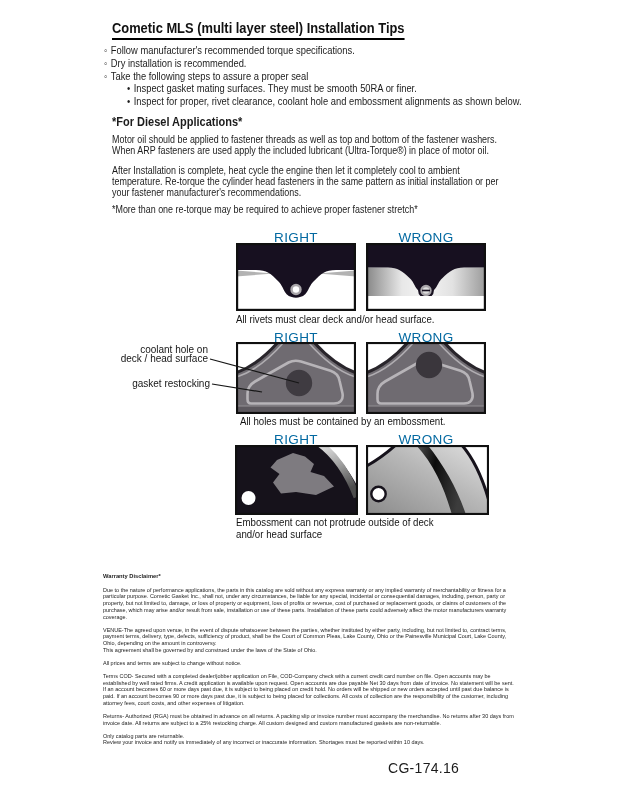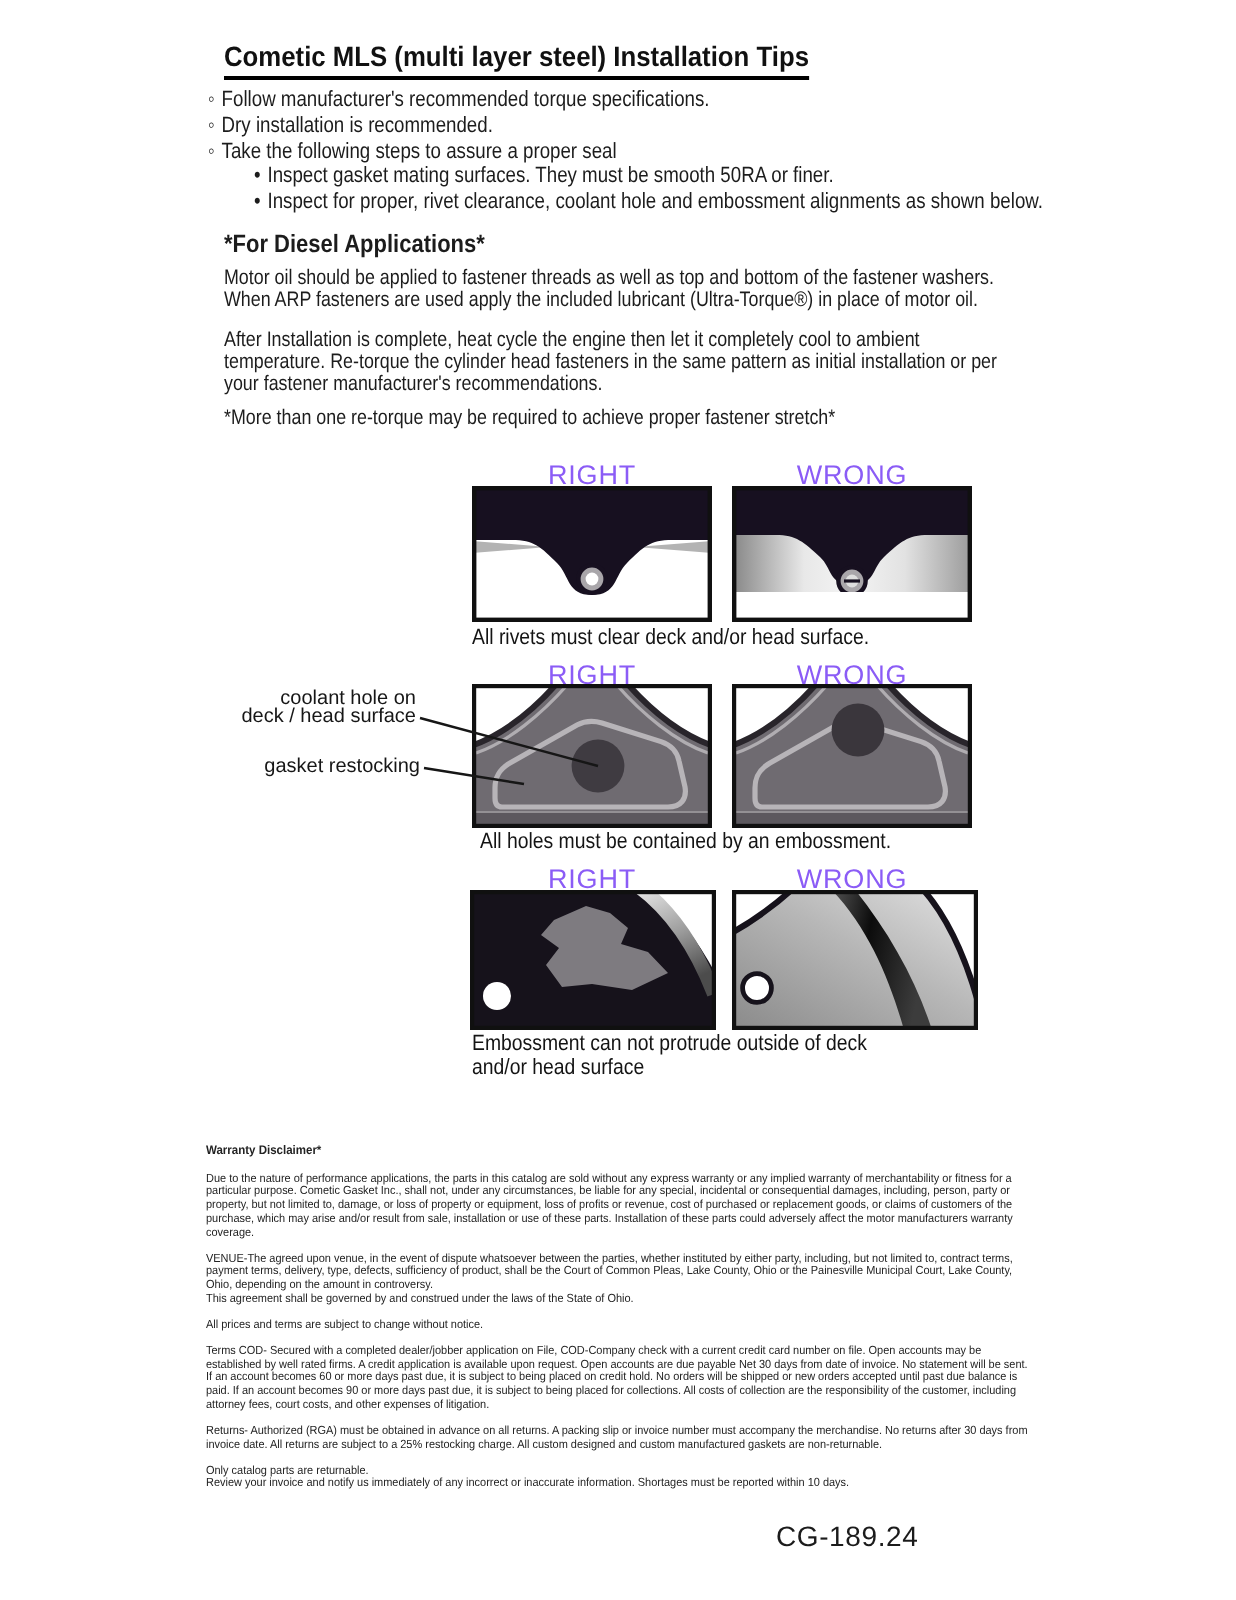--- a/index.html
+++ b/index.html
@@ -16,21 +16,21 @@
   .title{left:112px;top:20px;font-size:14px;font-weight:bold;color:#111;
          border-bottom:2px solid #000;padding-bottom:2px;white-space:nowrap;}
   .tips{left:104px;top:44px;width:480px;font-size:11px;line-height:12.75px;}
   .tips .row{white-space:nowrap;}
   .tips .sub{margin-left:27px;}
   .marker{display:inline-block;width:8px;}
   .dheading{left:112px;top:115px;font-size:12.5px;font-weight:bold;white-space:nowrap;}
   .para{left:112px;width:462px;font-size:10.5px;line-height:10.8px;}
   .p1{top:134px;} .p2{top:165px;} .note{top:204px;white-space:nowrap;}
 
-  .dlabel{width:120px;text-align:center;font-size:13.5px;letter-spacing:.4px;color:#8b5cf6;}
+  .dlabel{width:120px;text-align:center;font-size:13.5px;letter-spacing:.4px;color:#0369a1;}
   .caption{font-size:11px;line-height:11.5px;color:#141414;white-space:nowrap;}
   .cap3{white-space:pre-line;}
   .dbox{position:absolute;}
   .ann{font-size:10px;line-height:9.2px;text-align:right;color:#161616;}
 
   .legal{left:103px;top:573px;width:443px;font-size:5.9px;line-height:6.7px;color:#232323;}
   .legal .hd{font-weight:bold;font-size:6.2px;margin:0 0 7px 0;}
   .legal p{margin:0 0 6.4px 0;}
   .footer{left:388px;top:760px;font-size:14px;letter-spacing:.3px;color:#1b1b1b;white-space:nowrap;}
   svg{display:block;}
@@ -191,15 +191,15 @@
     <p class="pre">Due to the nature of performance applications, the parts in this catalog are sold without any express warranty or any implied warranty of merchantability or fitness for a particular purpose.  Cometic Gasket Inc., shall not, under any circumstances, be liable for any special, incidental or consequential damages, including, person, party or property, but not limited to, damage, or loss of property or equipment, loss of profits or revenue, cost of purchased or replacement goods, or claims of customers of the purchase, which may arise and/or result from sale, installation or use of these parts.  Installation of these parts could adversely affect the motor manufacturers warranty coverage.</p>
     <p class="pre">VENUE-The agreed upon venue, in the event of dispute whatsoever between the parties, whether instituted by either party, including, but not limited to, contract terms, payment terms, delivery, type, defects, sufficiency of product, shall be the Court of Common Pleas, Lake County, Ohio or the Painesville Municipal Court, Lake County, Ohio, depending on the amount in controversy.
 This agreement shall be governed by and construed under the laws of the State of Ohio.</p>
     <p class="pre">All prices and terms are subject to change without notice.</p>
     <p class="pre">Terms COD- Secured with a completed dealer/jobber application on File, COD-Company check with a current credit card number on file.  Open accounts may be established by well rated firms.  A credit application is available upon request.  Open accounts are due payable Net 30 days from date of invoice.  No statement will be sent.  If an account becomes 60 or more days past due, it is subject to being placed on credit hold.  No orders will be shipped or new orders accepted until past due balance is paid.  If an account becomes 90 or more days past due, it is subject to being placed for collections.  All costs of collection are the responsibility of the customer, including attorney fees, court costs, and other expenses of litigation.</p>
     <p class="pre">Returns- Authorized (RGA) must be obtained in advance on all returns.  A packing slip or invoice number must accompany the merchandise.  No returns after 30 days from invoice date.  All returns are subject to a 25% restocking charge.  All custom designed and custom manufactured gaskets are non-returnable.</p>
     <p class="pre">Only catalog parts are returnable.
 Review your invoice and notify us immediately of any incorrect or inaccurate information.  Shortages must be reported within 10 days.</p>
   </div>
 
-  <div class="abs footer">CG-189.24</div>
+  <div class="abs footer">CG-174.16</div>
 
 </div>
 
 </body></html>

